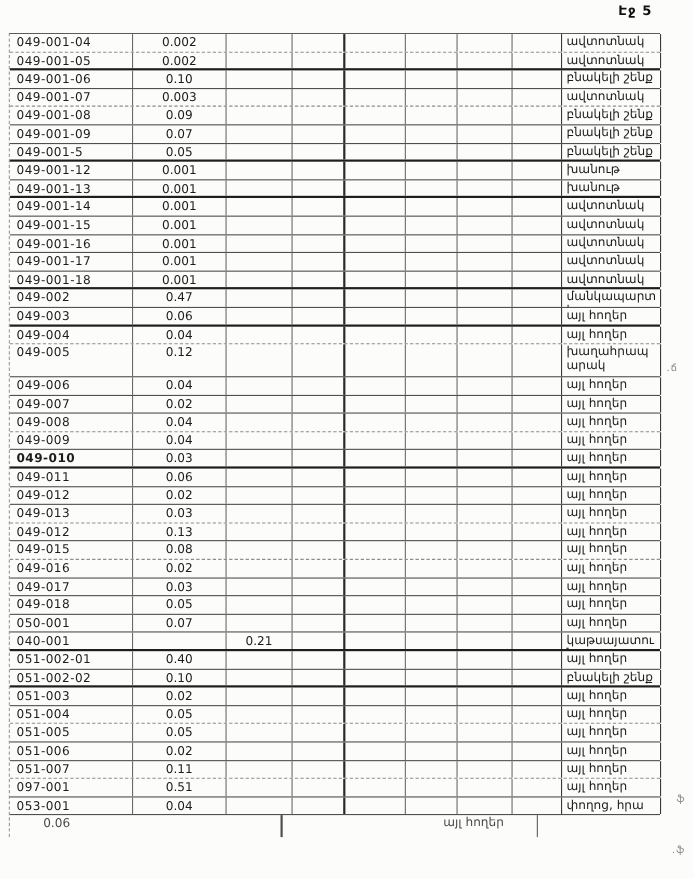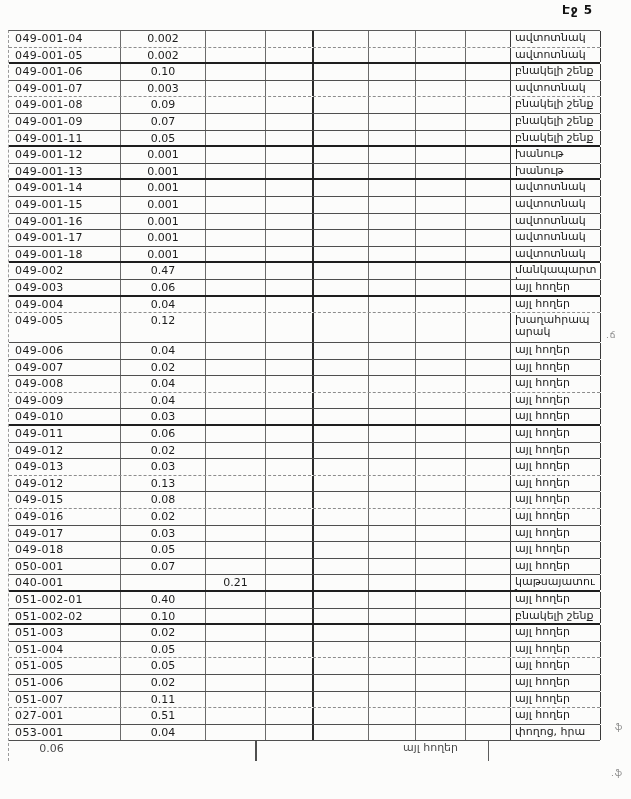--- a/index.html
+++ b/index.html
@@ -114,21 +114,21 @@
       <div class="cell val" style="width: 85px;">0.07</div>
       <div class="cell val" style="width: 60px;"></div>
       <div class="cell" style="width: 48px;"></div>
       <div class="cell" style="width: 55px;"></div>
       <div class="cell" style="width: 47px;"></div>
       <div class="cell" style="width: 50px;"></div>
       <div class="cell" style="width: 45px;"></div>
       <div class="cell purpose" style="width: 90px;">բնակելի շենք</div>
     </div>
     <div class="row thick">
-      <div class="cell code" style="width: 112px;">049-001-11</div>
+      <div class="cell code" style="width: 112px;">049-001-5</div>
       <div class="cell val" style="width: 85px;">0.05</div>
       <div class="cell val" style="width: 60px;"></div>
       <div class="cell" style="width: 48px;"></div>
       <div class="cell" style="width: 55px;"></div>
       <div class="cell" style="width: 47px;"></div>
       <div class="cell" style="width: 50px;"></div>
       <div class="cell" style="width: 45px;"></div>
       <div class="cell purpose" style="width: 90px;">բնակելի շենք</div>
     </div>
     <div class="row">
@@ -290,21 +290,21 @@
       <div class="cell val" style="width: 85px;">0.04</div>
       <div class="cell val" style="width: 60px;"></div>
       <div class="cell" style="width: 48px;"></div>
       <div class="cell" style="width: 55px;"></div>
       <div class="cell" style="width: 47px;"></div>
       <div class="cell" style="width: 50px;"></div>
       <div class="cell" style="width: 45px;"></div>
       <div class="cell purpose" style="width: 90px;">այլ հողեր</div>
     </div>
     <div class="row thick">
-      <div class="cell code" style="width: 112px;">049-010</div>
+      <div class="cell code" style="width: 112px; font-weight: bold;">049-010</div>
       <div class="cell val" style="width: 85px;">0.03</div>
       <div class="cell val" style="width: 60px;"></div>
       <div class="cell" style="width: 48px;"></div>
       <div class="cell" style="width: 55px;"></div>
       <div class="cell" style="width: 47px;"></div>
       <div class="cell" style="width: 50px;"></div>
       <div class="cell" style="width: 45px;"></div>
       <div class="cell purpose" style="width: 90px;">այլ հողեր</div>
     </div>
     <div class="row">
@@ -488,21 +488,21 @@
       <div class="cell val" style="width: 85px;">0.11</div>
       <div class="cell val" style="width: 60px;"></div>
       <div class="cell" style="width: 48px;"></div>
       <div class="cell" style="width: 55px;"></div>
       <div class="cell" style="width: 47px;"></div>
       <div class="cell" style="width: 50px;"></div>
       <div class="cell" style="width: 45px;"></div>
       <div class="cell purpose" style="width: 90px;">այլ հողեր</div>
     </div>
     <div class="row">
-      <div class="cell code" style="width: 112px;">027-001</div>
+      <div class="cell code" style="width: 112px;">097-001</div>
       <div class="cell val" style="width: 85px;">0.51</div>
       <div class="cell val" style="width: 60px;"></div>
       <div class="cell" style="width: 48px;"></div>
       <div class="cell" style="width: 55px;"></div>
       <div class="cell" style="width: 47px;"></div>
       <div class="cell" style="width: 50px;"></div>
       <div class="cell" style="width: 45px;"></div>
       <div class="cell purpose" style="width: 90px;">այլ հողեր</div>
     </div>
     <div class="row">

